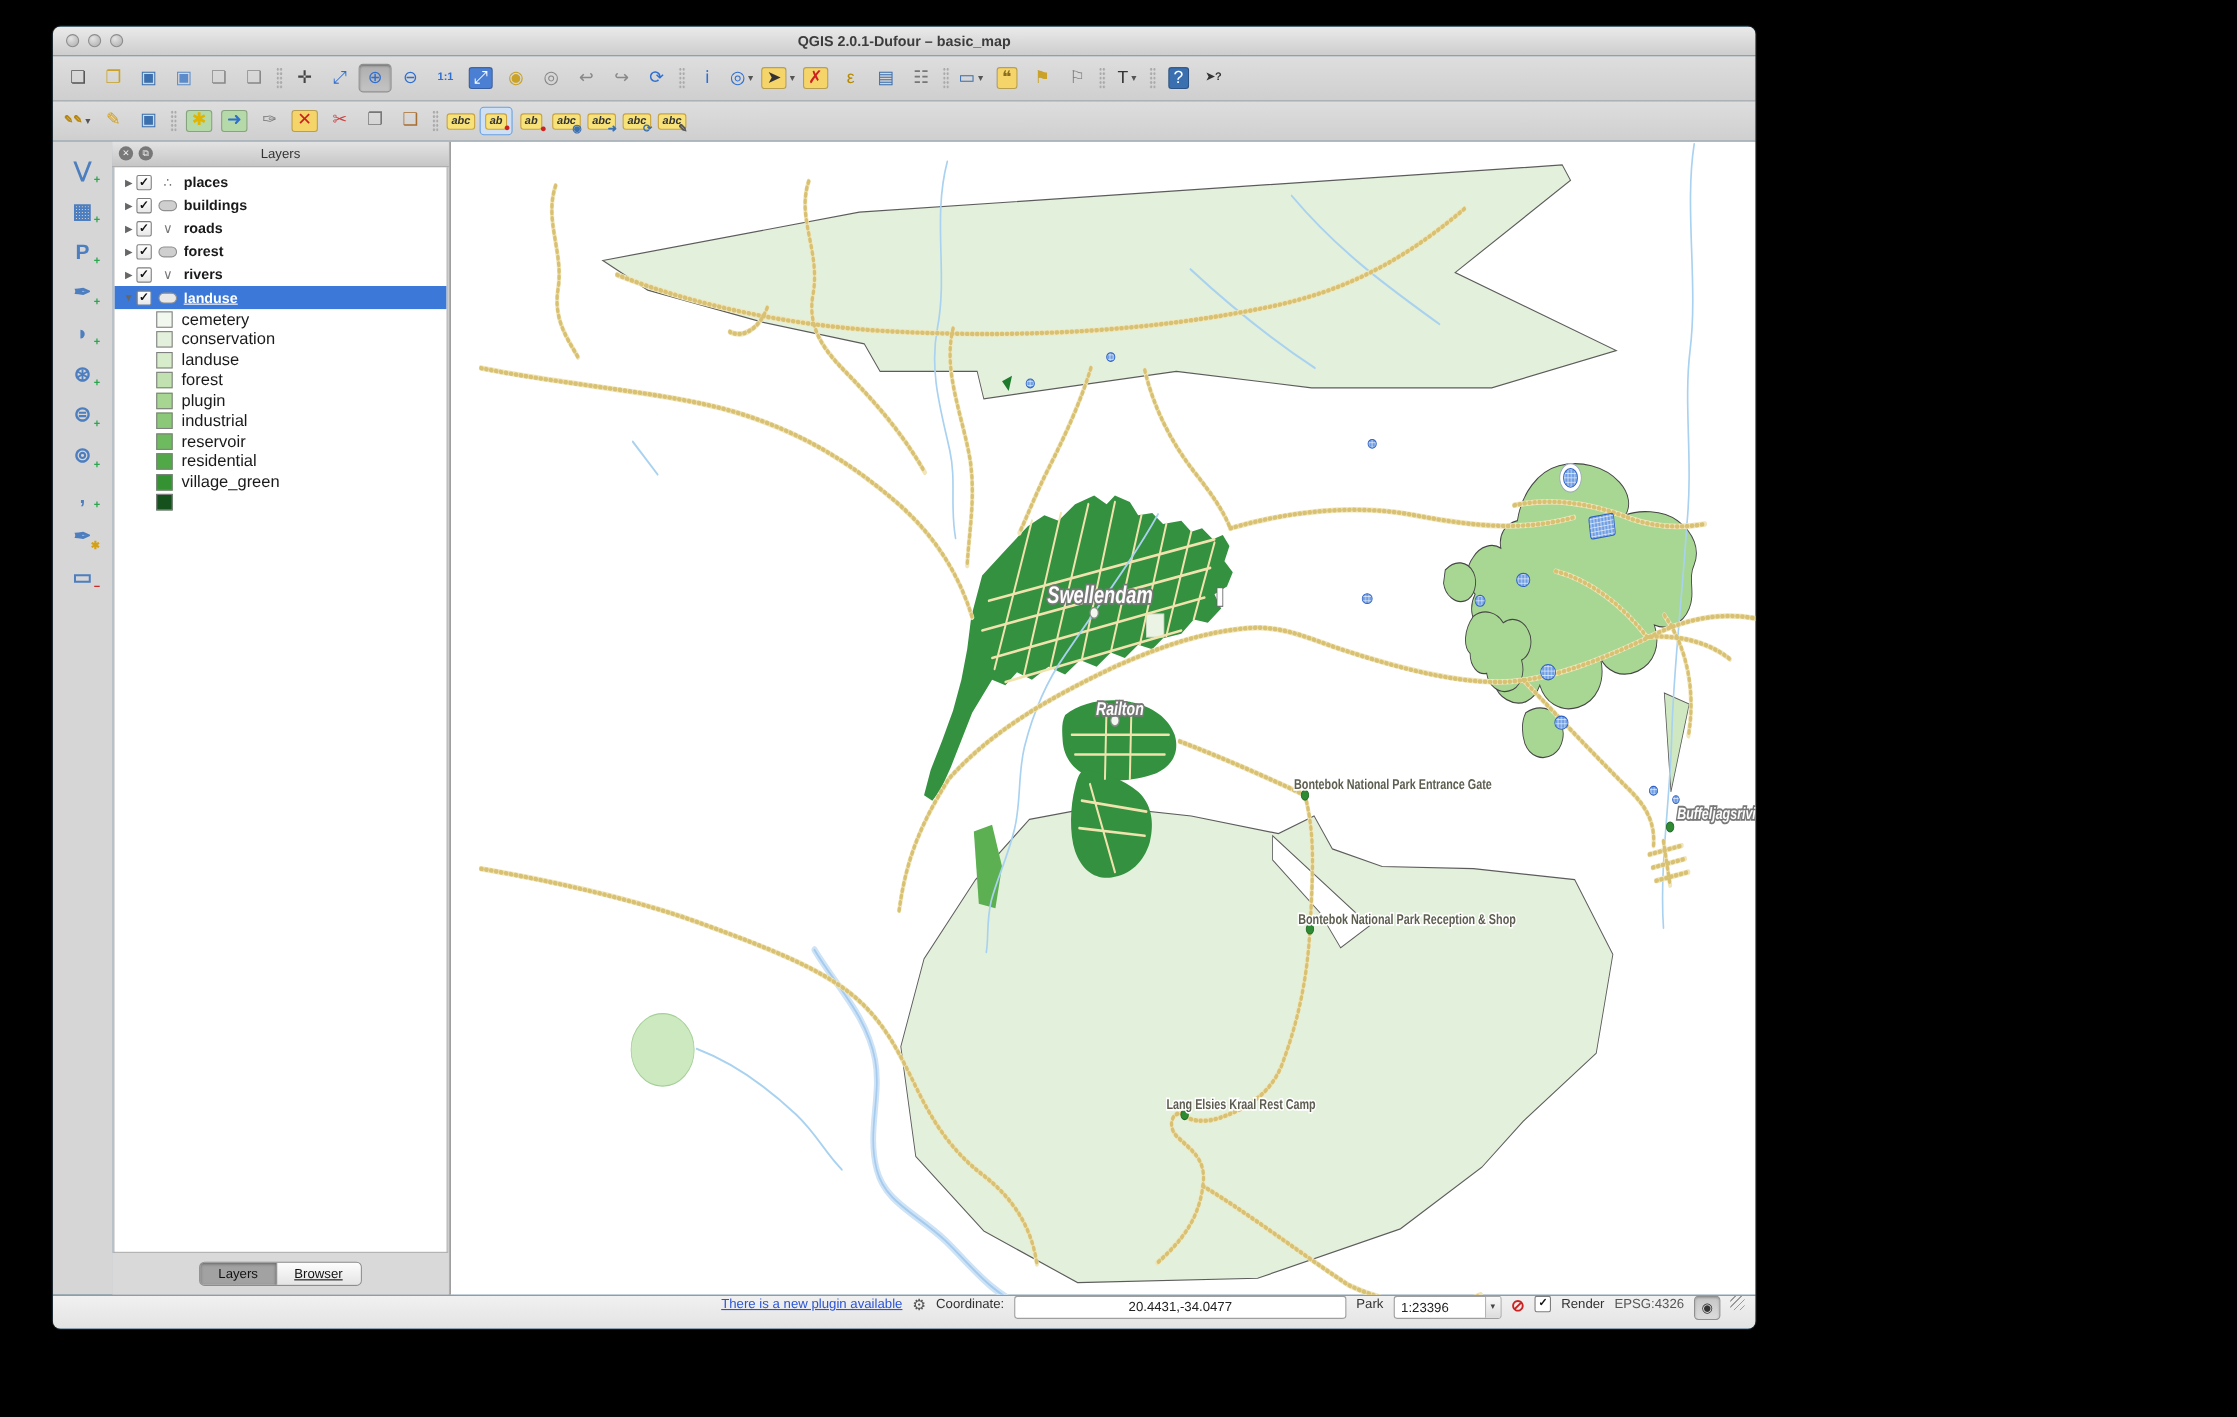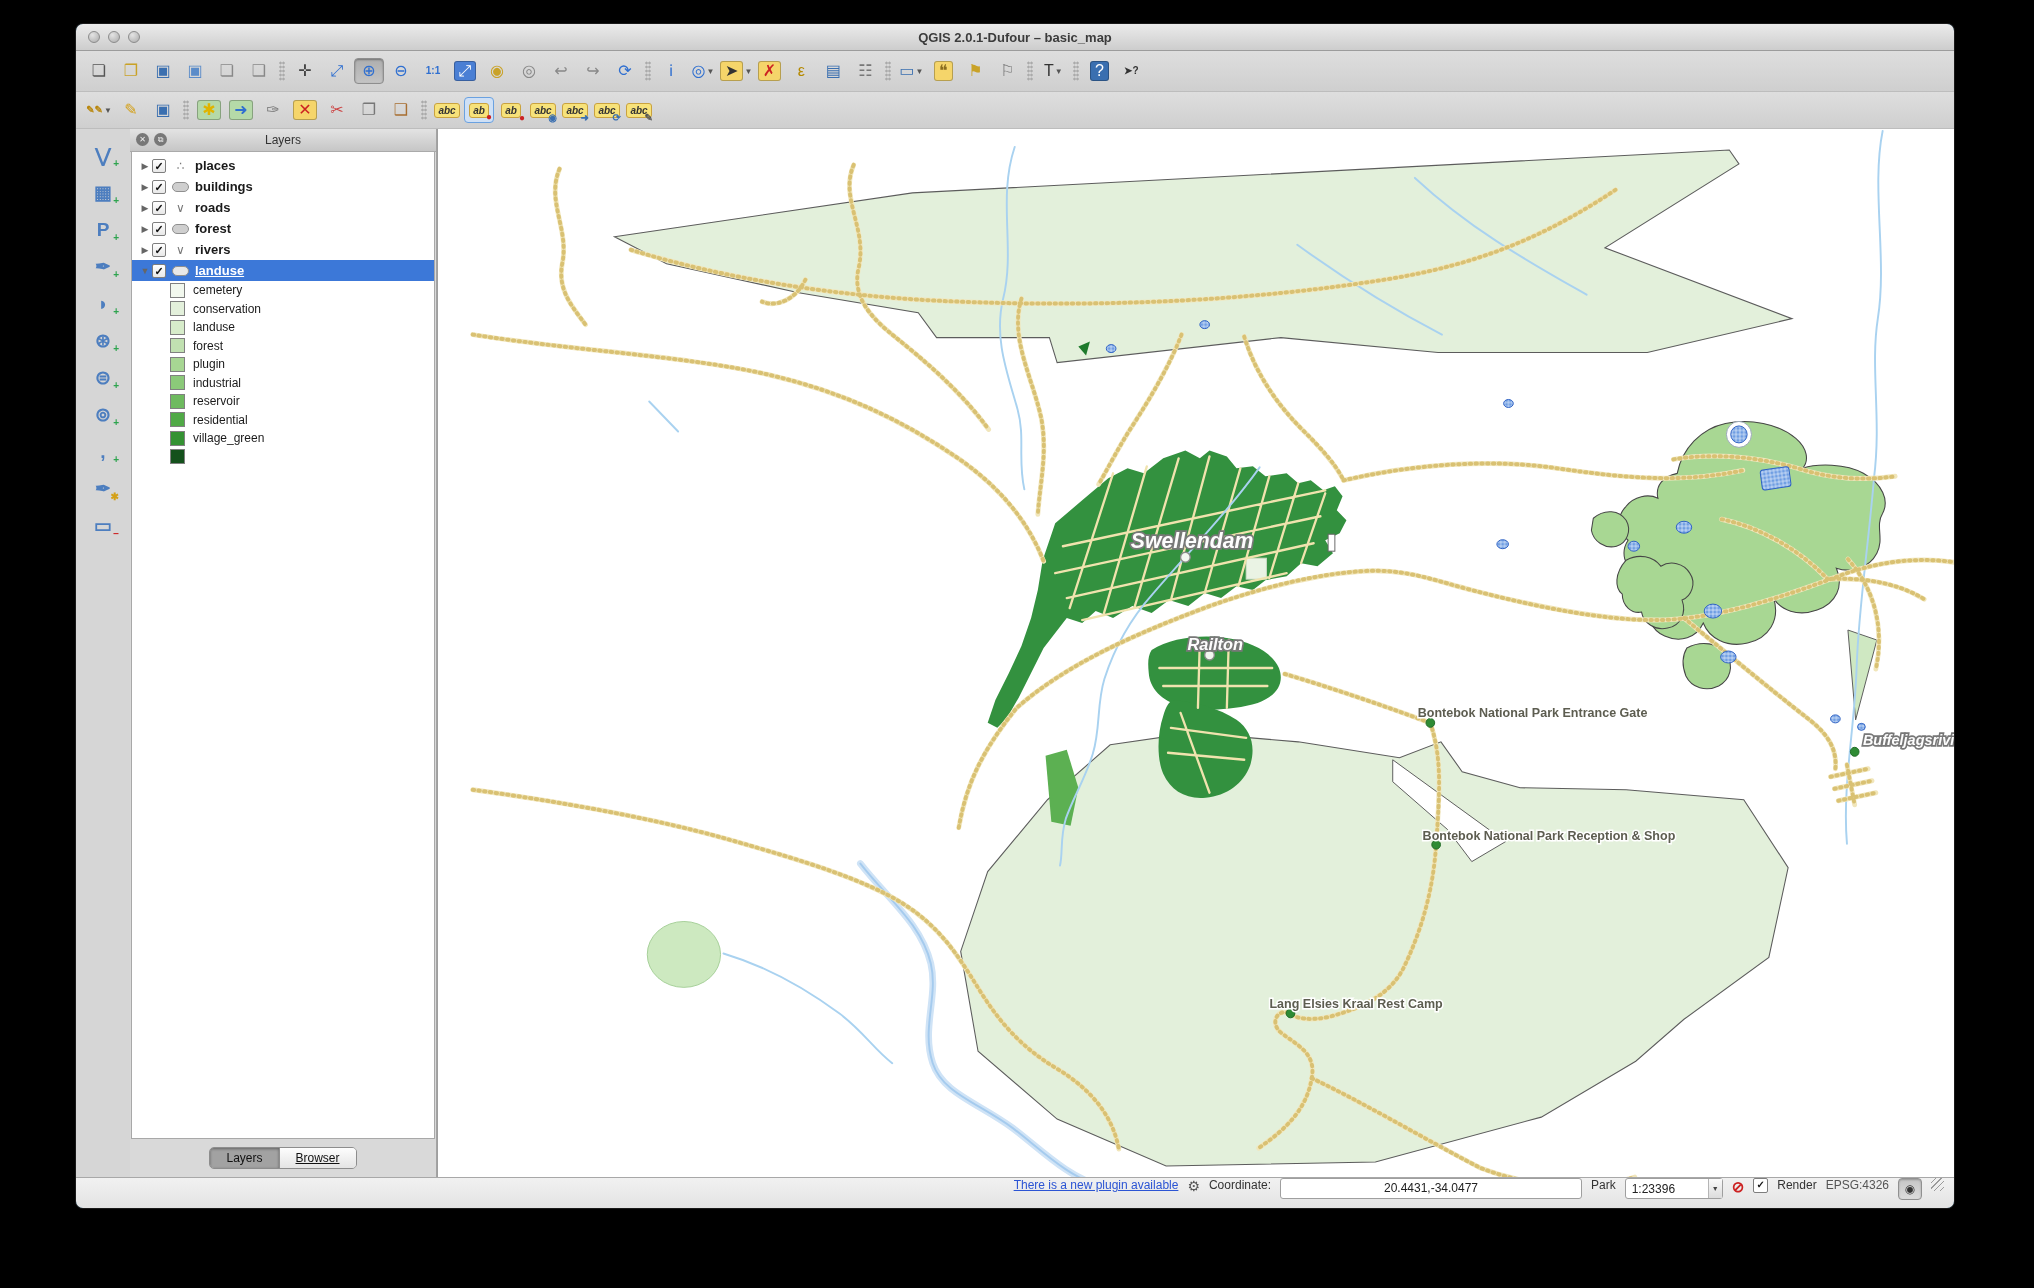--- a/index.html
+++ b/index.html
@@ -1,17 +1,17 @@
 <!DOCTYPE html>
 <html><head>
 <meta charset="utf-8">
 <style>
   html,body{margin:0;padding:0;background:#000;}
   body{width:2034px;height:1288px;position:relative;font-family:"Liberation Sans",sans-serif;overflow:hidden;}
-  .window{position:absolute;left:48px;top:24px;width:1878px;height:1184px;background:#0c4a6e;border-radius:7px;overflow:hidden;box-shadow:0 0 0 1px #1a1a1a;display:flex;flex-direction:column;margin-left:28px;}
+  .window{position:absolute;left:48px;top:24px;width:1548px;height:1184px;background:#0c4a6e;border-radius:7px;overflow:hidden;box-shadow:0 0 0 1px #1a1a1a;display:flex;flex-direction:column;}
   
   .titlebar{height:26px;background:linear-gradient(#ebebeb,#cdcdcd);border-bottom:1px solid #9c9c9c;position:relative;display:flex;align-items:center;justify-content:center;flex:0 0 auto;}
   .lights{position:absolute;left:12px;top:7px;display:flex;gap:8px;}
   .light{width:12px;height:12px;border-radius:50%;background:radial-gradient(circle at 35% 30%,#e4e4e4,#ababab);border:1px solid #8c8c8c;box-sizing:border-box;}
   .title{font-size:13px;font-weight:600;color:#3c3c3c;}
   
   .tbrow{display:flex;align-items:center;gap:2px;padding:0 8px;background:linear-gradient(#dedede,#cfcfcf);border-bottom:1px solid #bdbdbd;flex:0 0 auto;}
   #tb1{height:40px;}
   #tb2{height:36px;}
   .tb-btn{position:relative;min-width:30px;height:26px;display:flex;align-items:center;justify-content:center;border-radius:4px;cursor:default;}
@@ -37,21 +37,21 @@
   .tree{flex:1 1 auto;background:#fff;border:1px solid #a8a8a8;border-top:none;margin:0 1px;overflow:hidden;padding-top:3px;}
   .lrow{display:flex;align-items:center;height:21px;padding-left:6px;font-size:13px;color:#1a1a1a;}
   .lrow .arrow{width:14px;font-size:9px;color:#666;text-align:center;}
   .cb{width:14px;height:14px;border:1px solid #7e7e7e;border-radius:2px;background:linear-gradient(#fff,#e8e8e8);font-size:11px;line-height:13px;text-align:center;color:#111;margin-right:6px;box-sizing:border-box;font-weight:bold;}
   .ic-poly{width:17px;height:10px;border-radius:5px;background:#cfcfcf;border:1px solid #8f8f8f;margin-right:6px;box-sizing:border-box;}
   .ic-pts,.ic-line{width:17px;margin-right:6px;font-size:12px;color:#777;text-align:center;line-height:1;}
   .lname{font-weight:bold;}
   .lrow.selected{background:#3c78d8;}
   .lrow.selected .lname{color:#fff;text-decoration:underline;}
   .lrow.selected .ic-poly{background:#e8e8e8;}
-  .legrow{display:flex;align-items:center;height:18.5px;padding-left:38px;font-size:12px;color:#1a1a1a;}
+  .legrow{display:flex;align-items:center;height:18.5px;padding-left:38px;font-size:15px;color:#1a1a1a;}
   .sw{width:15px;height:15px;border:1px solid #808080;margin-right:8px;box-sizing:border-box;}
   .dock-tabs{height:38px;display:flex;align-items:center;justify-content:center;background:#d9d9d9;}
   .seg{display:flex;border:1px solid #8d8d8d;border-radius:5px;overflow:hidden;}
   .seg-btn{padding:3px 16px;font-size:12px;color:#111;background:linear-gradient(#fdfdfd,#e4e4e4);}
   .seg-btn.on{background:#a2a2a2;box-shadow:inset 0 1px 3px rgba(0,0,0,.4);}
   .seg-btn + .seg-btn{border-left:1px solid #8d8d8d;text-decoration:underline;}
   
   .map{flex:1 1 auto;position:relative;background:#fff;border-left:1px solid #9f9f9f;min-width:0;}
   .map svg{position:absolute;inset:0;width:100%;height:100%;}
   

